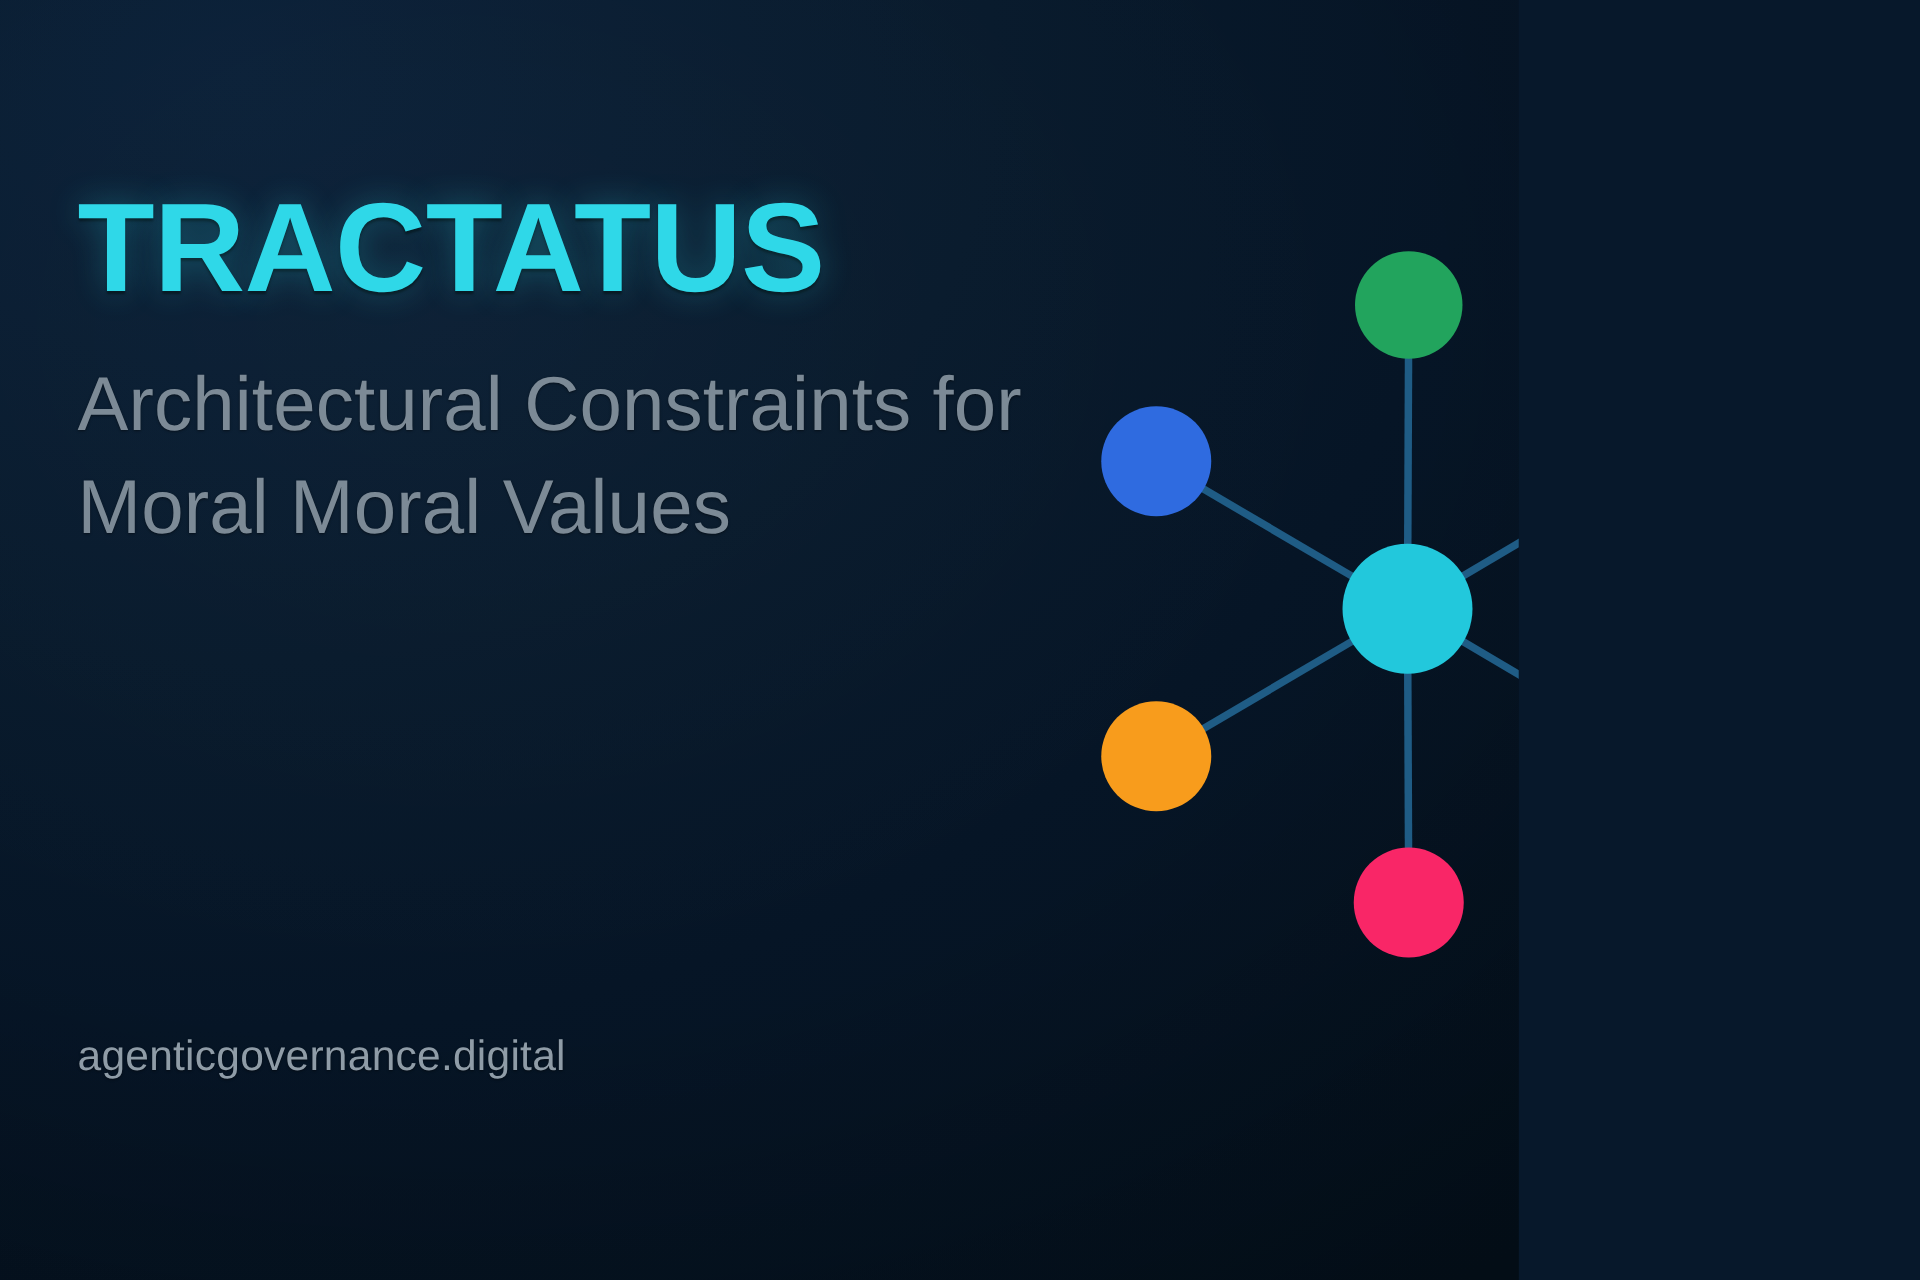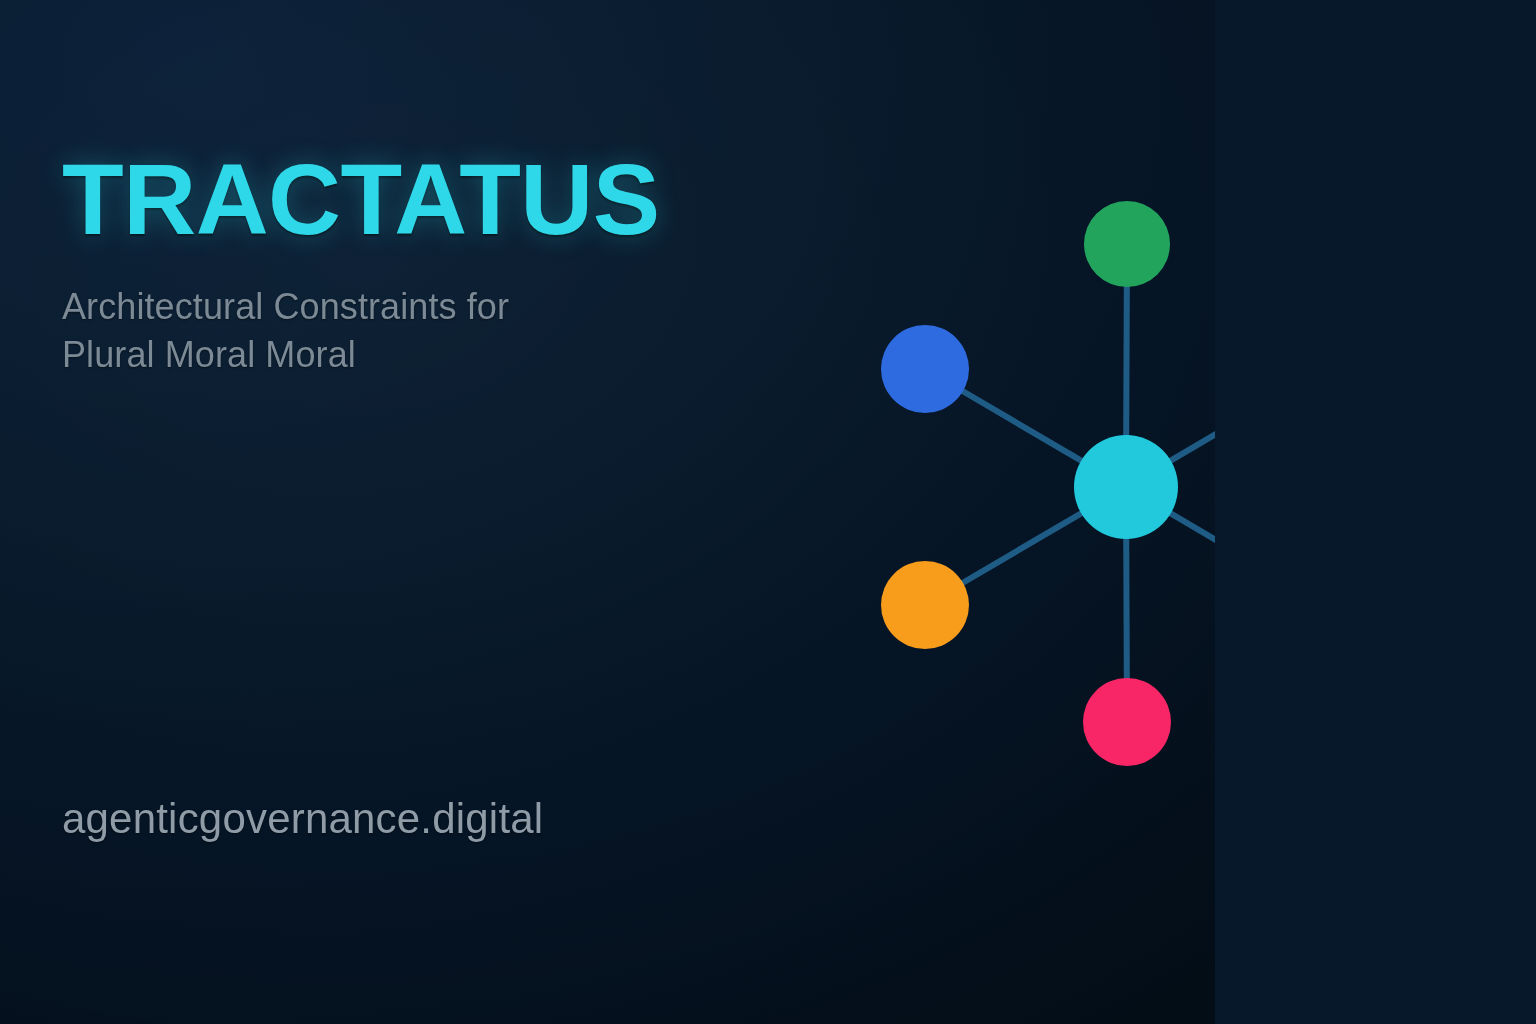--- a/index.html
+++ b/index.html
@@ -52,34 +52,34 @@
     letter-spacing:-0.5px;
     color:#2fd8e8;
     text-transform:uppercase;
     text-shadow:0 0 26px rgba(47,216,232,0.30), 0 2px 2px rgba(0,0,0,0.55);
     font-stretch:condensed;
   }
   #title .line { display:block; white-space:nowrap; }
 
   #subtitle {
     margin-top:34px;
-    font-size:36px;
+    font-size:61px;
     line-height:1.33;
     font-weight:400;
     color:#7c8a96;
     letter-spacing:0.1px;
     text-shadow:0 1px 2px rgba(0,0,0,0.45);
   }
   #subtitle .line { display:block; white-space:nowrap; }
 
   #site-url {
     position:absolute;
     left:62px;
-    top:795px;
-    font-size:42px;
+    top:826px;
+    font-size:34px;
     font-weight:400;
     color:#8f9ca7;
     letter-spacing:0.2px;
     text-shadow:0 1px 2px rgba(0,0,0,0.45);
   }
 
   
   #diagram {
     position:absolute;
     left:840px;
@@ -97,21 +97,21 @@
   <div id="vignette"></div>
 
   <div id="text-block">
 
     <h1 id="title">
       <span class="line">TRACTATUS</span>
     </h1>
 
     <p id="subtitle">
       <span class="line">Architectural Constraints for</span>
-      <span class="line">Plural Moral Moral</span>
+      <span class="line">Moral Moral Values</span>
     </p>
 
   </div>
 
   <div id="site-url">agenticgovernance.digital</div>
 
   <div id="diagram">
     <svg viewBox="0 0 620 640" xmlns="http://www.w3.org/2000/svg">
 
       <g id="edges">

